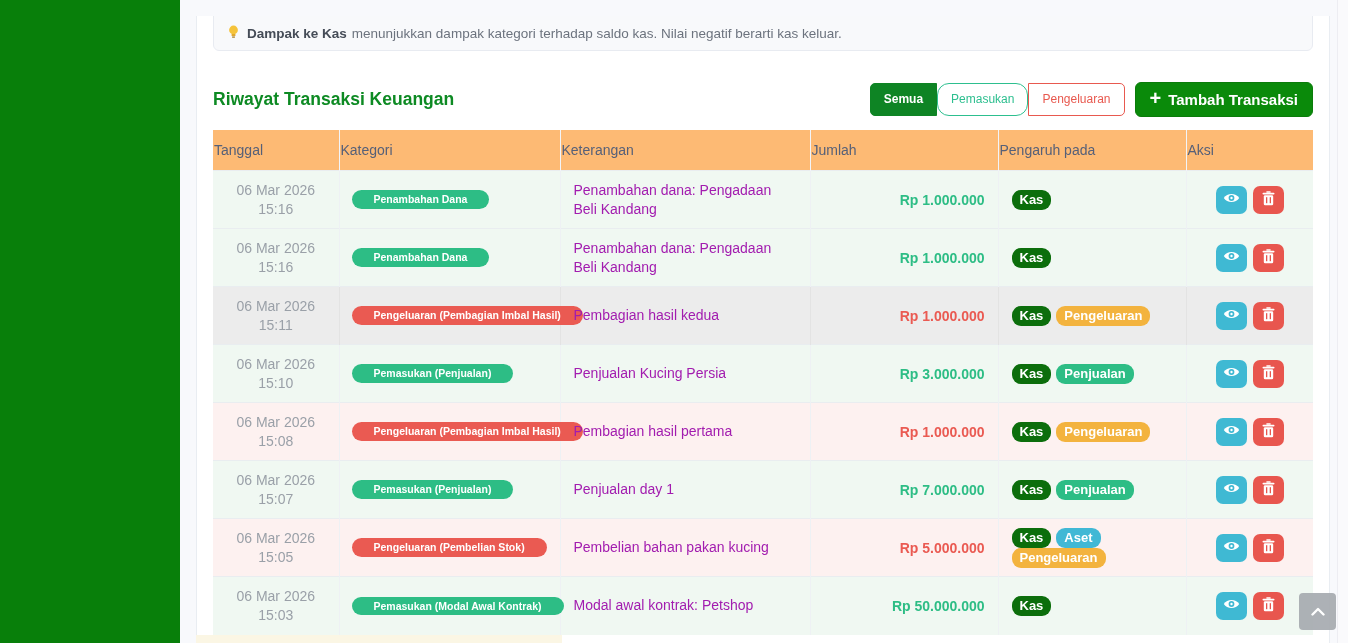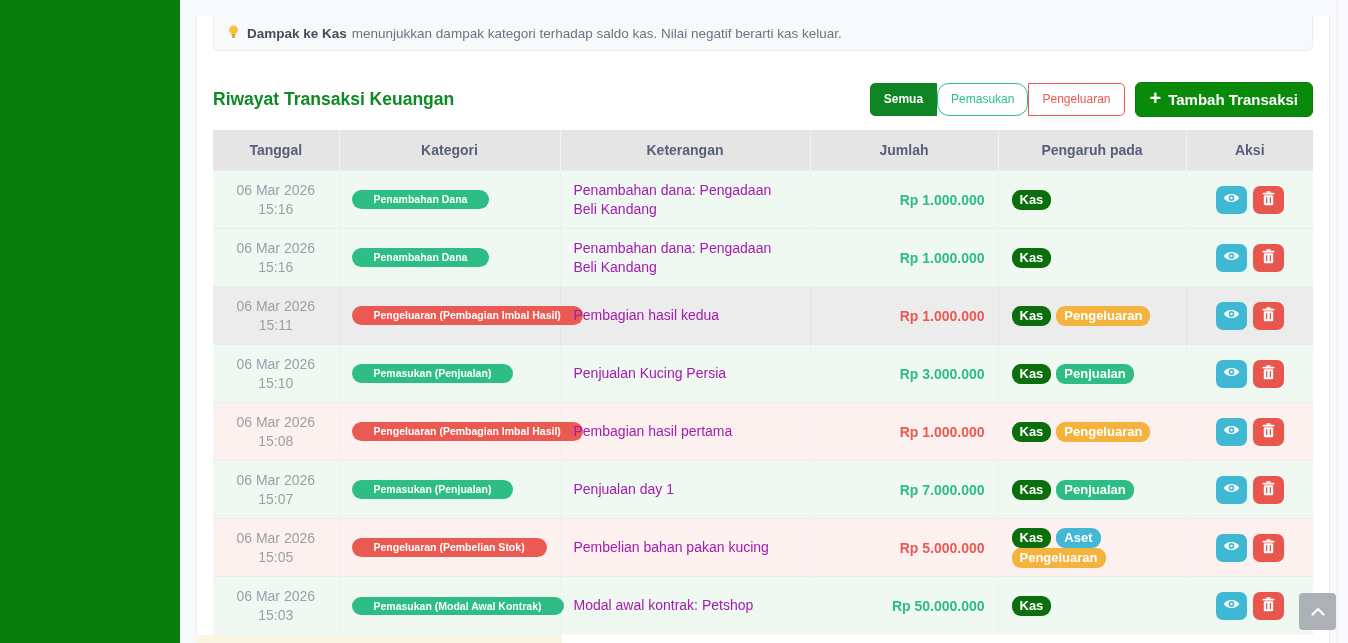--- a/index.html
+++ b/index.html
@@ -44,22 +44,22 @@
   .add-btn{
     height:35px;box-sizing:border-box;padding:0 14px;border-radius:6px;
     background:#0a8a0a;border:1px solid #0a7c0a;color:#fff;
     font-size:15px;font-weight:600;font-family:inherit;cursor:pointer;
     display:flex;align-items:center;
   }
   .add-btn .plus{font-size:20px;font-weight:700;margin-right:7px;line-height:1;position:relative;top:-1px;}
   
   table.tx{border-collapse:collapse;table-layout:fixed;width:1100px;margin-top:13px;}
   table.tx th{
-    background:#e5e5e5;color:#566078;font-size:14px;font-weight:700;
-    height:38px;text-align:center;border-left:1px solid #f2f4f8;
+    background:#fdba74;color:#566078;font-size:14px;font-weight:400;
+    height:38px;text-align:left;border-left:1px solid #f2f4f8;
   }
   table.tx th:first-child{border-left:none;}
   table.tx td{
     height:58px;font-size:14px;vertical-align:middle;
     border-top:1px solid #e9edf0;border-left:1px solid #eef1f4;
     padding:0;box-sizing:border-box;
   }
   table.tx td:first-child{border-left:none;}
   tr.row-green td{background:#f0f8f2;}
   tr.row-pink  td{background:#fdf1f0;}

